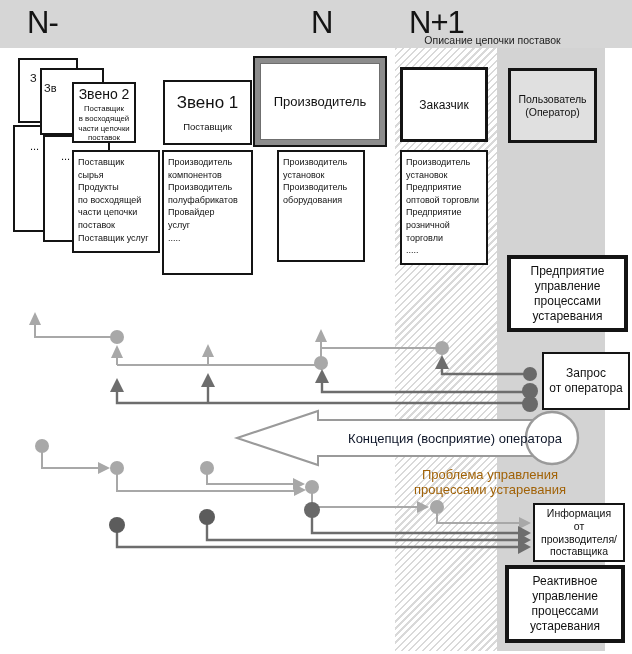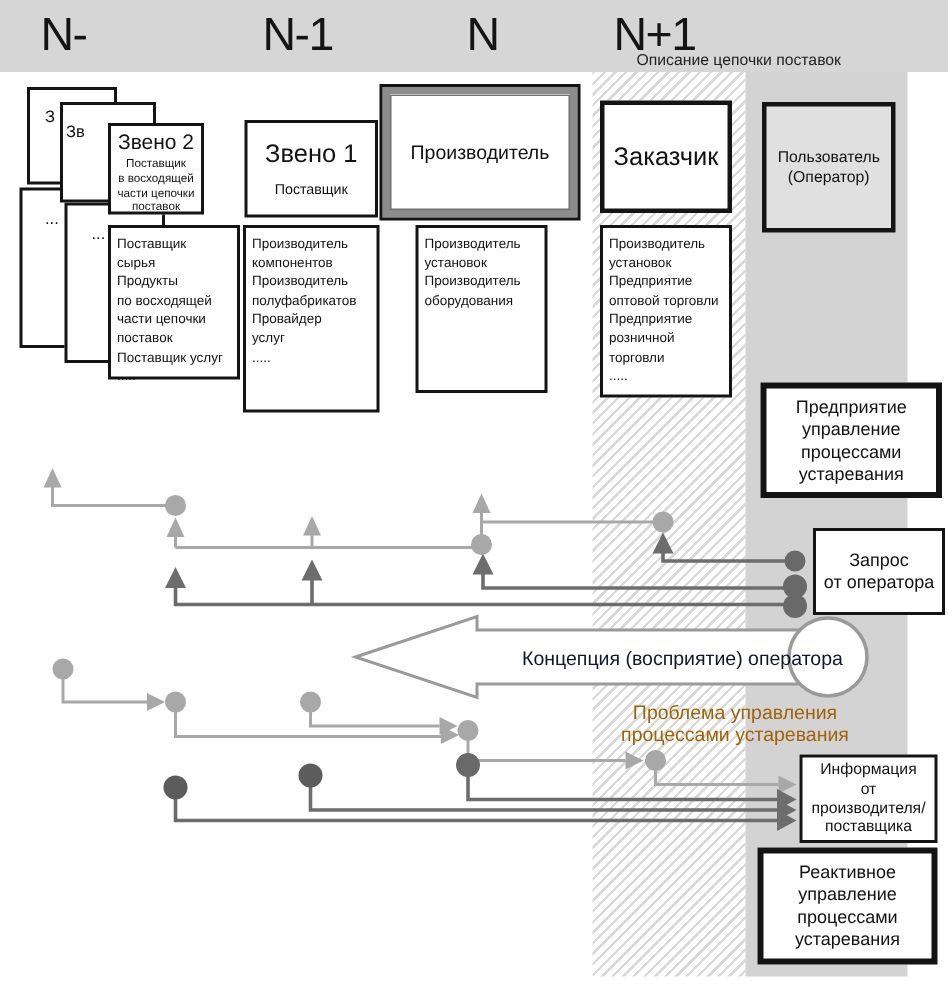--- a/index.html
+++ b/index.html
@@ -30,23 +30,23 @@
   .stC .s{font-size:7.8px;line-height:9.6px;margin-top:2px;}
   .backlbl{font-size:11px;z-index:inherit;}
   
   .link1{left:163px;top:80px;width:89px;height:65px;}
   .link1 .t{font-size:17px;}
   .link1 .s{font-size:9.5px;margin-top:8px;}
   .link1d{left:162px;top:150px;width:91px;height:125px;}
   .producer{left:255px;top:58px;width:130px;height:87px;border:5px solid #8c8c8c;outline:2px solid #141414;
             box-shadow:inset 0 0 0 1px #6f6f6f;font-size:13px;}
   .producerd{left:277px;top:150px;width:88px;height:112px;}
-  .customer{left:400px;top:67px;width:88px;height:75px;border-width:3px;font-size:17px;}
+  .customer{left:400px;top:67px;width:88px;height:75px;border-width:3px;font-size:12px;}
   .customerd{left:400px;top:150px;width:88px;height:115px;}
-  .userbox{left:508px;top:68px;width:89px;height:87px;border-width:3px;background:#e0e0e0;
+  .userbox{left:508px;top:68px;width:89px;height:75px;border-width:3px;background:#e0e0e0;
            font-size:10.5px;line-height:13px;}
   
   .proactive{left:507px;top:255px;width:121px;height:77px;border-width:4px;font-size:12px;line-height:15px;}
   .request{left:542px;top:352px;width:88px;height:58px;border-width:2px;font-size:12px;line-height:15px;}
   .info{left:533px;top:503px;width:92px;height:59px;border-width:2px;font-size:10.5px;line-height:12.6px;}
   .reactive{left:505px;top:565px;width:120px;height:78px;border-width:4px;font-size:12px;line-height:15px;}
   
   .concept-lbl{left:330px;top:431px;width:250px;text-align:center;font-size:13px;color:#0f172a;z-index:3;}
   .problem-lbl{left:390px;top:467px;width:200px;text-align:center;font-size:13px;line-height:15px;color:#a16207;z-index:3;}
   svg.overlay{position:absolute;left:0;top:0;z-index:1;}
@@ -54,21 +54,20 @@
 </head>
 <body>
 
 <div id="stage">
 
   <div class="abs hdr-band"></div>
   <div class="abs hatch-band"></div>
   <div class="abs gray-band"></div>
 
   <div class="abs nlbl" style="left:27px">N-</div>
-  <div class="abs nlbl" style="left:175px">N-1</div>
   <div class="abs nlbl" style="left:311px">N</div>
   <div class="abs nlbl" style="left:409px">N+1</div>
   <div class="abs caption">Описание цепочки поставок</div>
 
   <svg class="overlay" width="632" height="654" viewBox="0 0 632 654">
 
     <g stroke="#a8a8a8" stroke-width="2" fill="none">
       <polyline points="117,337 35,337 35,323"></polyline>
       <polyline points="117,365 117,356"></polyline>
       <polyline points="208,365 208,355"></polyline>

